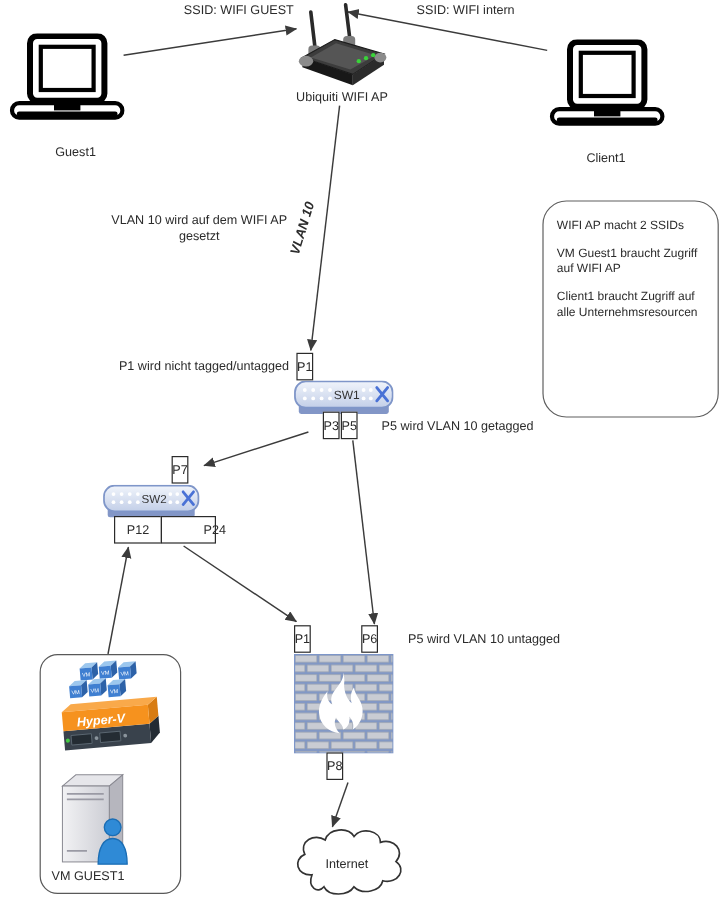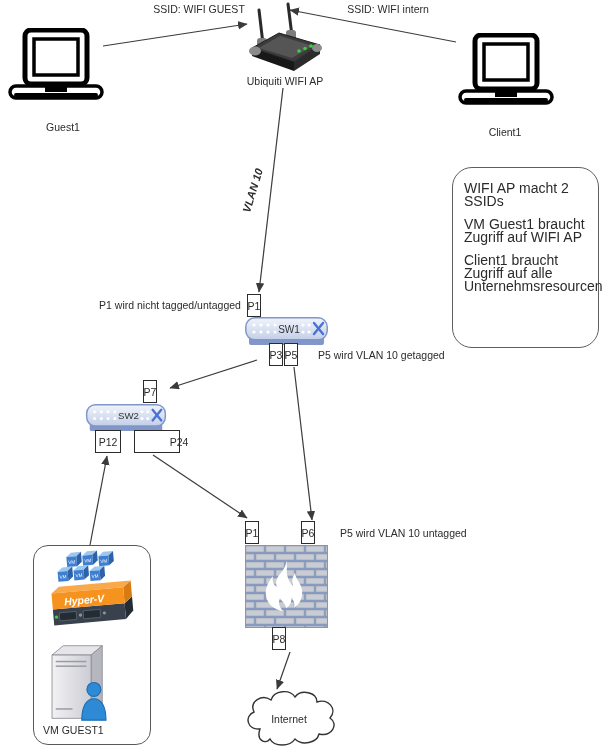--- a/index.html
+++ b/index.html
@@ -9,21 +9,21 @@
   .node{position:absolute;z-index:3;}
   .lbl{position:absolute;font-size:10.5px;line-height:13px;color:#2b2b2b;z-index:6;white-space:nowrap;}
   .center{text-align:center;}
   .wrap{white-space:normal;}
   .rot{transform:rotate(-73deg);font-weight:bold;font-style:italic;font-size:11px;}
   .port{position:absolute;box-sizing:border-box;border:1.4px solid #2b2b2b;background:#fff;
         display:flex;align-items:center;justify-content:center;
         font-size:10.5px;z-index:5;width:14px;height:23px;}
   .notebox{position:absolute;left:452px;top:167px;width:147px;height:181px;box-sizing:border-box;
            border:1.3px solid #5f5f5f;border-radius:20px;background:#fff;z-index:4;
-           padding:14px 8px 0 11px;font-size:14px;line-height:13px;}
+           padding:14px 8px 0 11px;font-size:10px;line-height:13px;}
   .notebox p{margin:0 0 10px 0;}
   .hypervbox{position:absolute;left:33px;top:545px;width:118px;height:200px;box-sizing:border-box;
              border:1.4px solid #595959;border-radius:15px;background:#fff;z-index:3;}
   svg text{font-family:"Liberation Sans",sans-serif;}
 </style>
 </head>
 <body>
 
 <div class="canvas">
 
@@ -80,20 +80,21 @@
       <ellipse cx="74" cy="46" rx="5" ry="4" fill="#8b8b8b"></ellipse>
       <circle cx="56" cy="49" r="1.8" fill="#39d439"></circle>
       <circle cx="62" cy="46.5" r="1.8" fill="#39d439"></circle>
       <circle cx="68" cy="44" r="1.8" fill="#39d439"></circle>
     </svg>
   </div>
   <div class="lbl center" style="left:235px;top:75px;width:100px;">Ubiquiti WIFI AP</div>
   <div class="lbl center" style="left:141px;top:3px;width:116px;">SSID: WIFI GUEST</div>
   <div class="lbl center" style="left:290px;top:3px;width:100px;padding-left:48px;">SSID: WIFI intern</div>
 
+  <div class="lbl center wrap" style="left:91px;top:178px;width:150px;">VLAN 10 wird auf dem WIFI AP gesetzt</div>
   <div class="lbl center rot" style="left:226px;top:184px;width:54px;">VLAN 10</div>
   <div class="lbl center" style="left:95px;top:299px;width:150px;">P1 wird nicht tagged/untagged</div>
   <div class="lbl" style="left:318px;top:349px;">P5 wird VLAN 10 getagged</div>
   <div class="lbl" style="left:340px;top:527px;">P5 wird VLAN 10 untagged</div>
 
   <div class="notebox">
     <p>WIFI AP macht 2 SSIDs</p>
     <p>VM Guest1 braucht Zugriff auf WIFI AP</p>
     <p>Client1 braucht Zugriff auf alle Unternehmsresourcen</p>
   </div>
@@ -255,19 +256,19 @@
     <svg width="102" height="62" viewBox="0 0 102 62">
       <path d="M 20,42 C 7,43 4,29 14,25 C 9,14 22,7 31,13 C 34,3 50,2 55,10 C 61,2 77,5 77,15 C 88,11 98,22 90,31 C 99,37 92,50 79,47 C 77,56 62,59 55,52 C 50,60 34,60 30,52 C 25,58 16,53 20,42 Z" fill="#ffffff" stroke="#333333" stroke-width="1.4"></path>
       <text x="49" y="36" font-size="10.5" fill="#2b2b2b" text-anchor="middle">Internet</text>
     </svg>
   </div>
 
   <div class="port" style="left:247px;top:294px;">P1</div>
   <div class="port" style="left:269px;top:343px;">P3</div>
   <div class="port" style="left:284px;top:343px;">P5</div>
   <div class="port" style="left:143px;top:380px;">P7</div>
-  <div class="port" style="left:95px;top:430px;width:26px;">P12</div>
+  <div class="port" style="left:95px;top:430px;width:40px;">P12</div>
   <div class="port" style="left:134px;top:430px;width:27px;padding-left:44px;">P24</div>
   <div class="port" style="left:245px;top:521px;">P1</div>
   <div class="port" style="left:301px;top:521px;">P6</div>
   <div class="port" style="left:272px;top:627px;">P8</div>
 
 </div>
 
 </body></html>

